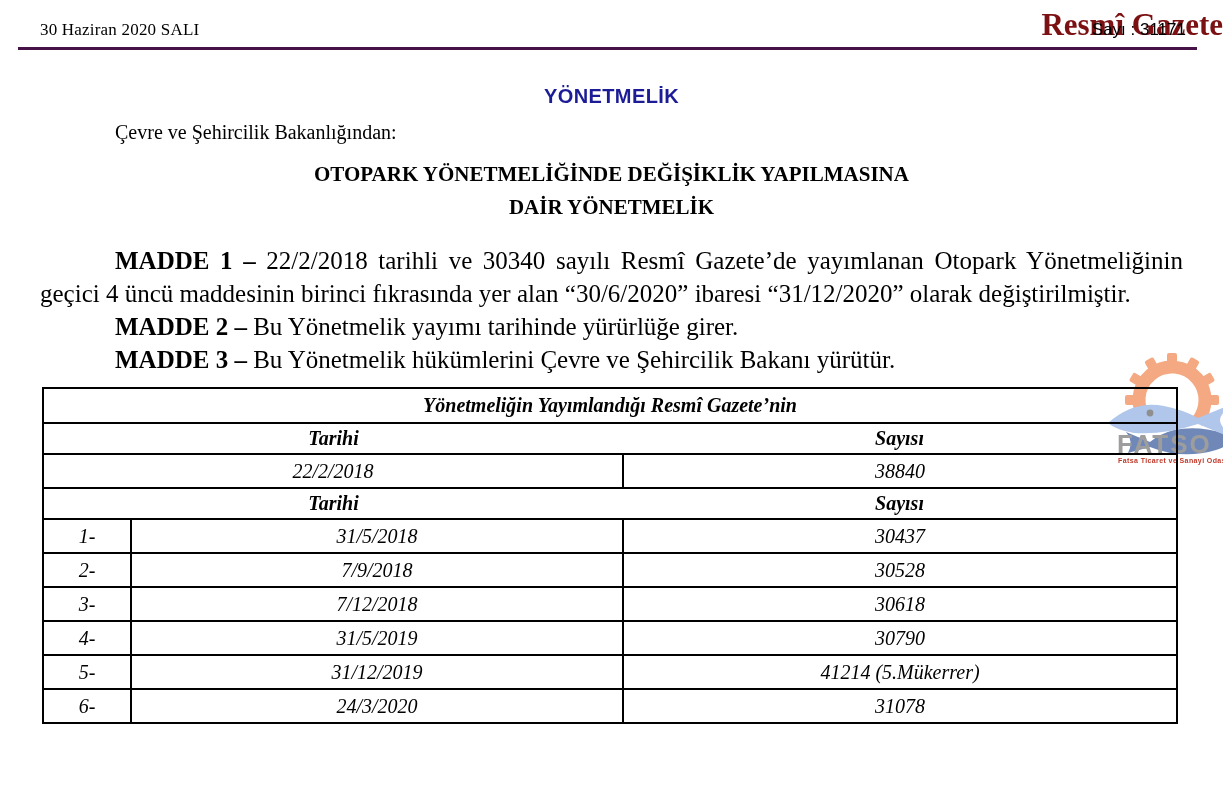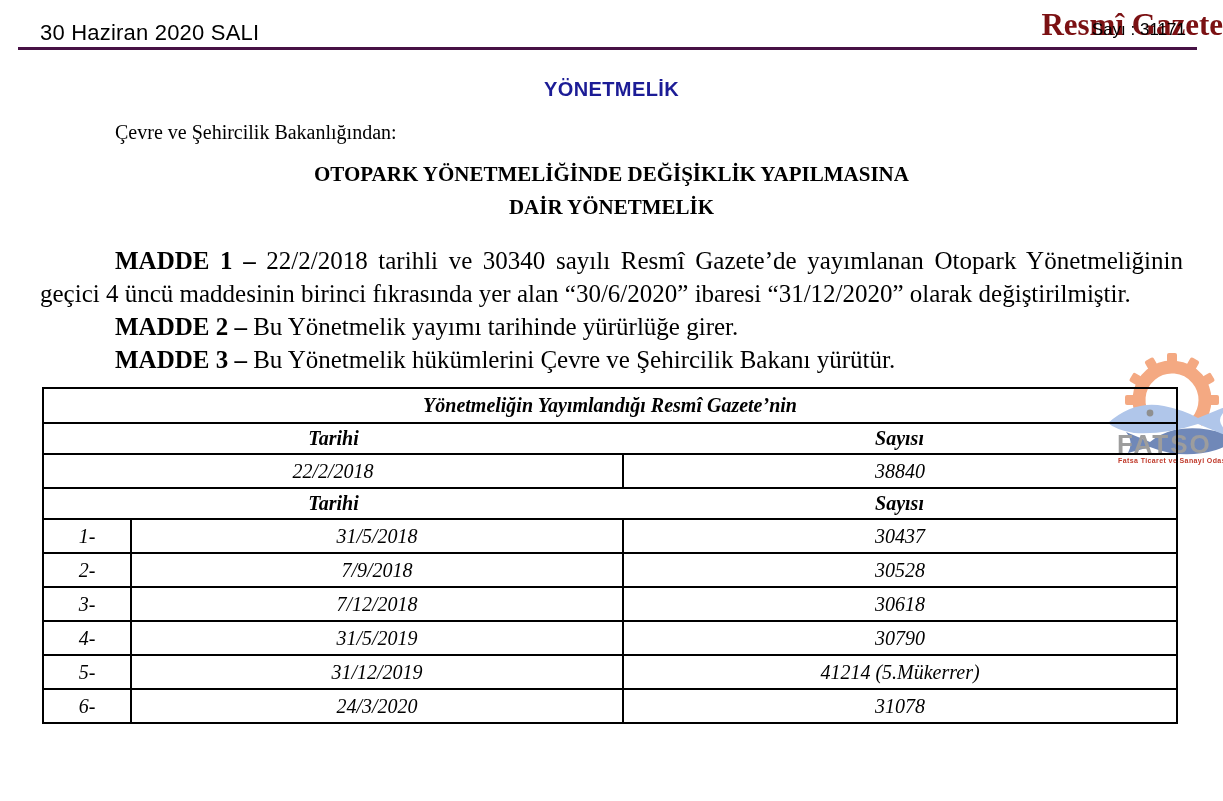--- a/index.html
+++ b/index.html
@@ -3,38 +3,38 @@
 <meta charset="utf-8">
 <style>
   html,body{margin:0;padding:0;background:#fff;}
   .page{
     position:relative;width:1223px;height:801px;background:#ffffff;
     overflow:hidden;color:#000;font-family:"Liberation Serif",serif;
   }
   
   .hdr-date{
     position:absolute;left:40px;top:20px;
-    font-family:Liberation Sans, sans-serif;font-size:22px;letter-spacing:.2px;
+    font-family:Liberation Serif, serif;font-size:17px;letter-spacing:.2px;
   }
   .hdr-title{
     position:absolute;left:0;right:0;top:7px;text-align:right;
     font-family:"Liberation Serif",serif;font-weight:bold;font-size:31px;
     color:#7b1113;
   }
   .hdr-issue{
     position:absolute;right:37px;top:20px;
     font-family:"Liberation Sans",sans-serif;font-size:17px;
   }
   .hdr-rule{
     position:absolute;left:18px;top:47px;width:1179px;height:3px;
     background:#471245;
   }
   
   .kind-heading{
-    position:absolute;left:0;right:0;top:78px;text-align:center;
+    position:absolute;left:0;right:0;top:85px;text-align:center;
     font-family:"Liberation Sans",sans-serif;font-weight:bold;font-size:20px;
     color:#1c1c96;letter-spacing:.4px;
   }
   
   .issuer{
     position:absolute;left:115px;top:121px;font-size:20px;
   }
   .doc-title{
     position:absolute;left:0;right:0;top:158px;text-align:center;
     font-weight:bold;font-size:21px;line-height:33px;

